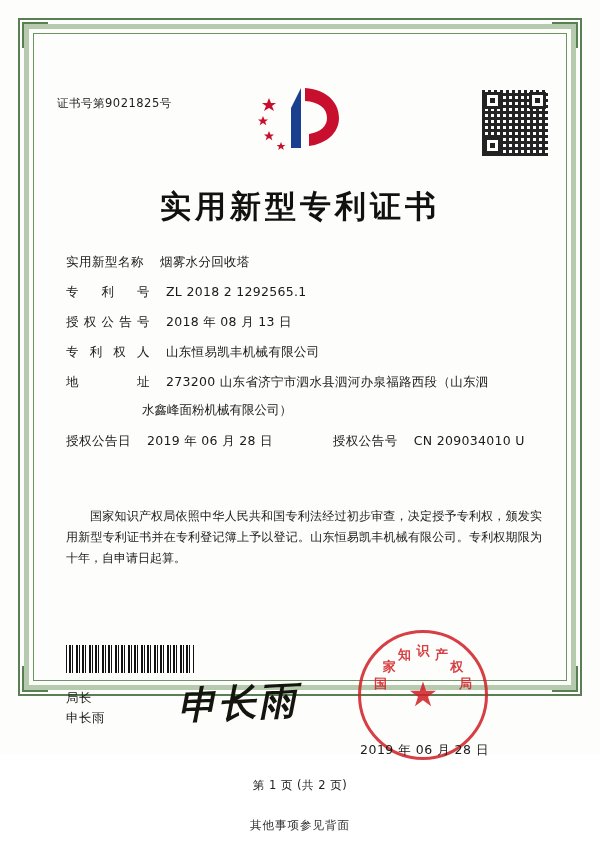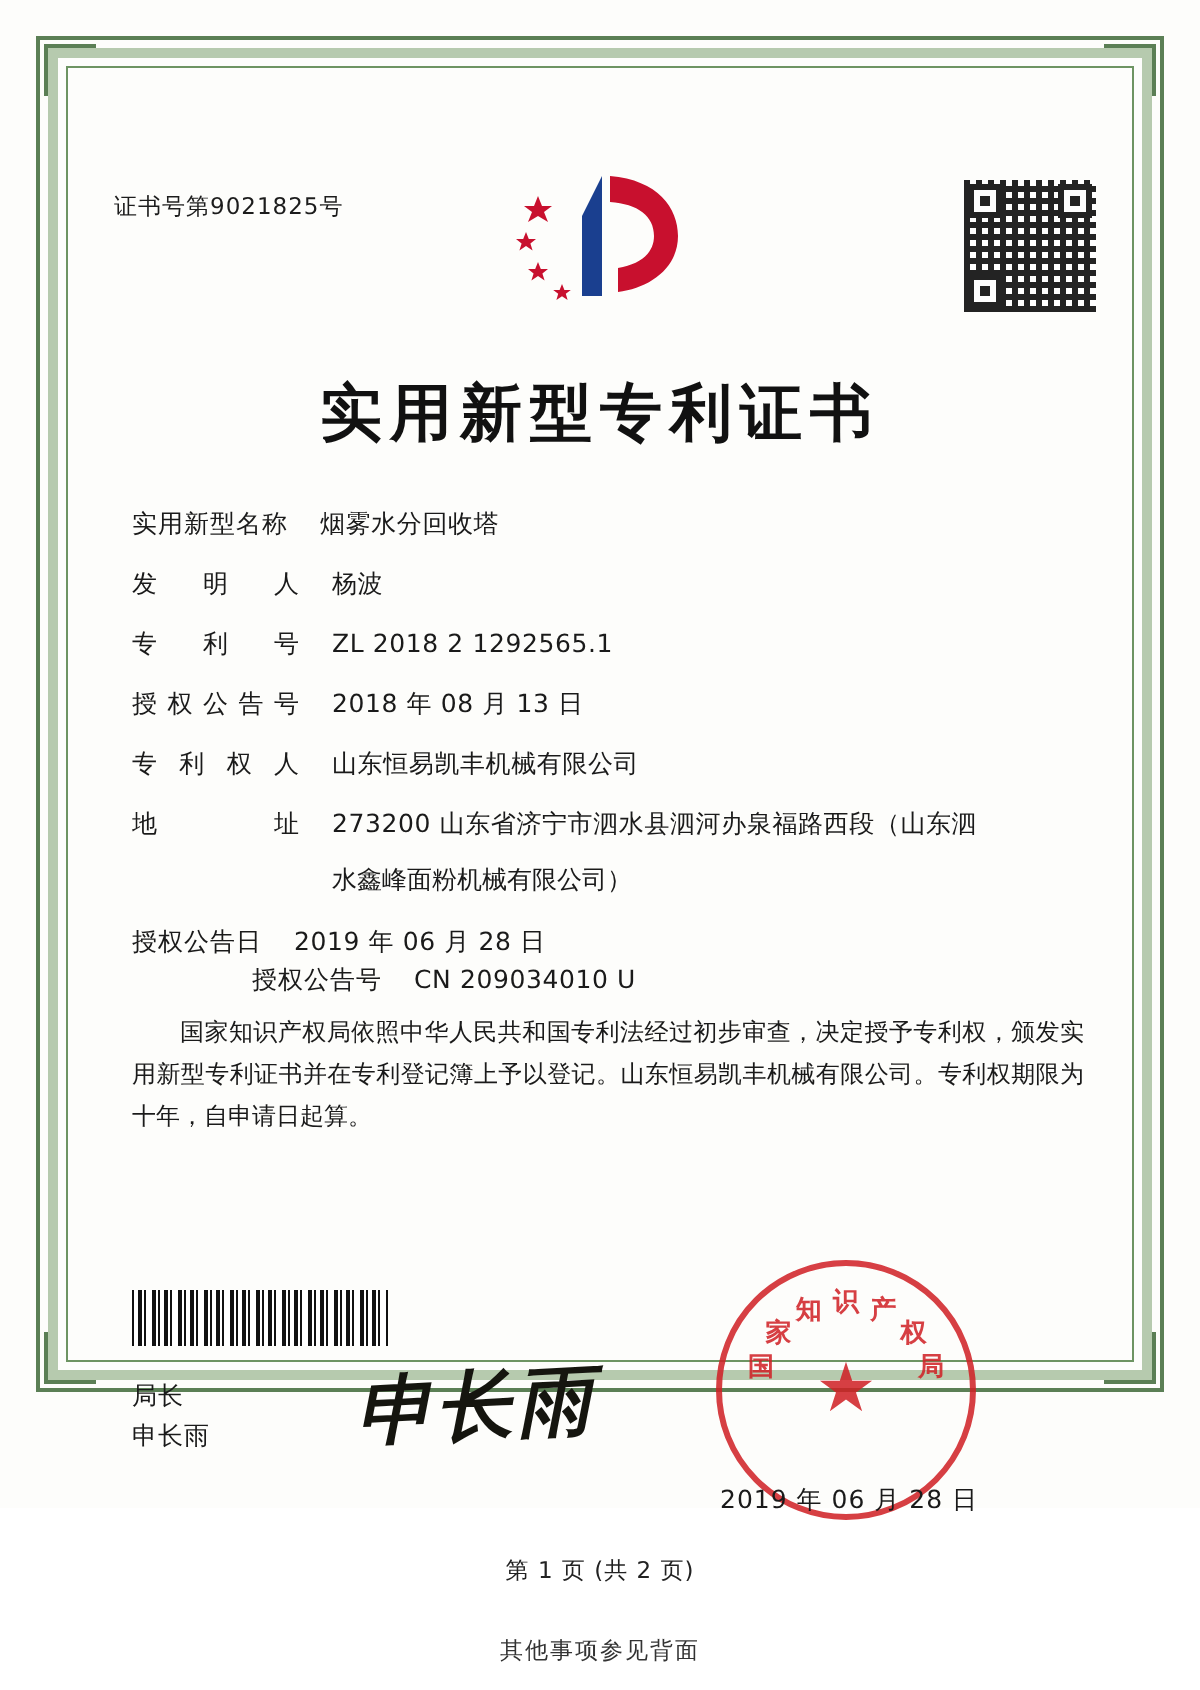--- a/index.html
+++ b/index.html
@@ -151,27 +151,26 @@
   }
   .row .label.w-spread {
     display: inline-block;
     width: 84px;
     text-align: justify;
     text-align-last: justify;
   }
   .inline-pair {
     display: flex;
     width: 100%;
-    flex-direction: column;
   }
   .inline-pair .seg { display: flex; }
   .inline-pair .seg.second { margin-left: 60px; }
 
   .addr-second {
-    margin-left: 100px;
+    margin-left: 76px;
     margin-top: 2px;
     font-size: 12.5px;
   }
 
   
   .paras {
     position: absolute;
     left: 66px;
     right: 58px;
     top: 506px;
@@ -326,24 +325,20 @@
 
   <div class="title">实用新型专利证书</div>
 
   <div class="fields">
 
     <div class="row">
       <span class="label">实用新型名称</span>
       <span class="value">烟雾水分回收塔</span>
     </div>
 
-    <div class="row">
-      <span class="label w-spread">发 明 人</span>
-      <span class="value">杨波</span>
-    </div>
 
     <div class="row">
       <span class="label w-spread">专 利 号</span>
       <span class="value">ZL 2018 2 1292565.1</span>
     </div>
 
     <div class="row">
       <span class="label w-spread">授权公告号</span>
       <span class="value">2018 年 08 月 13 日</span>
     </div>

